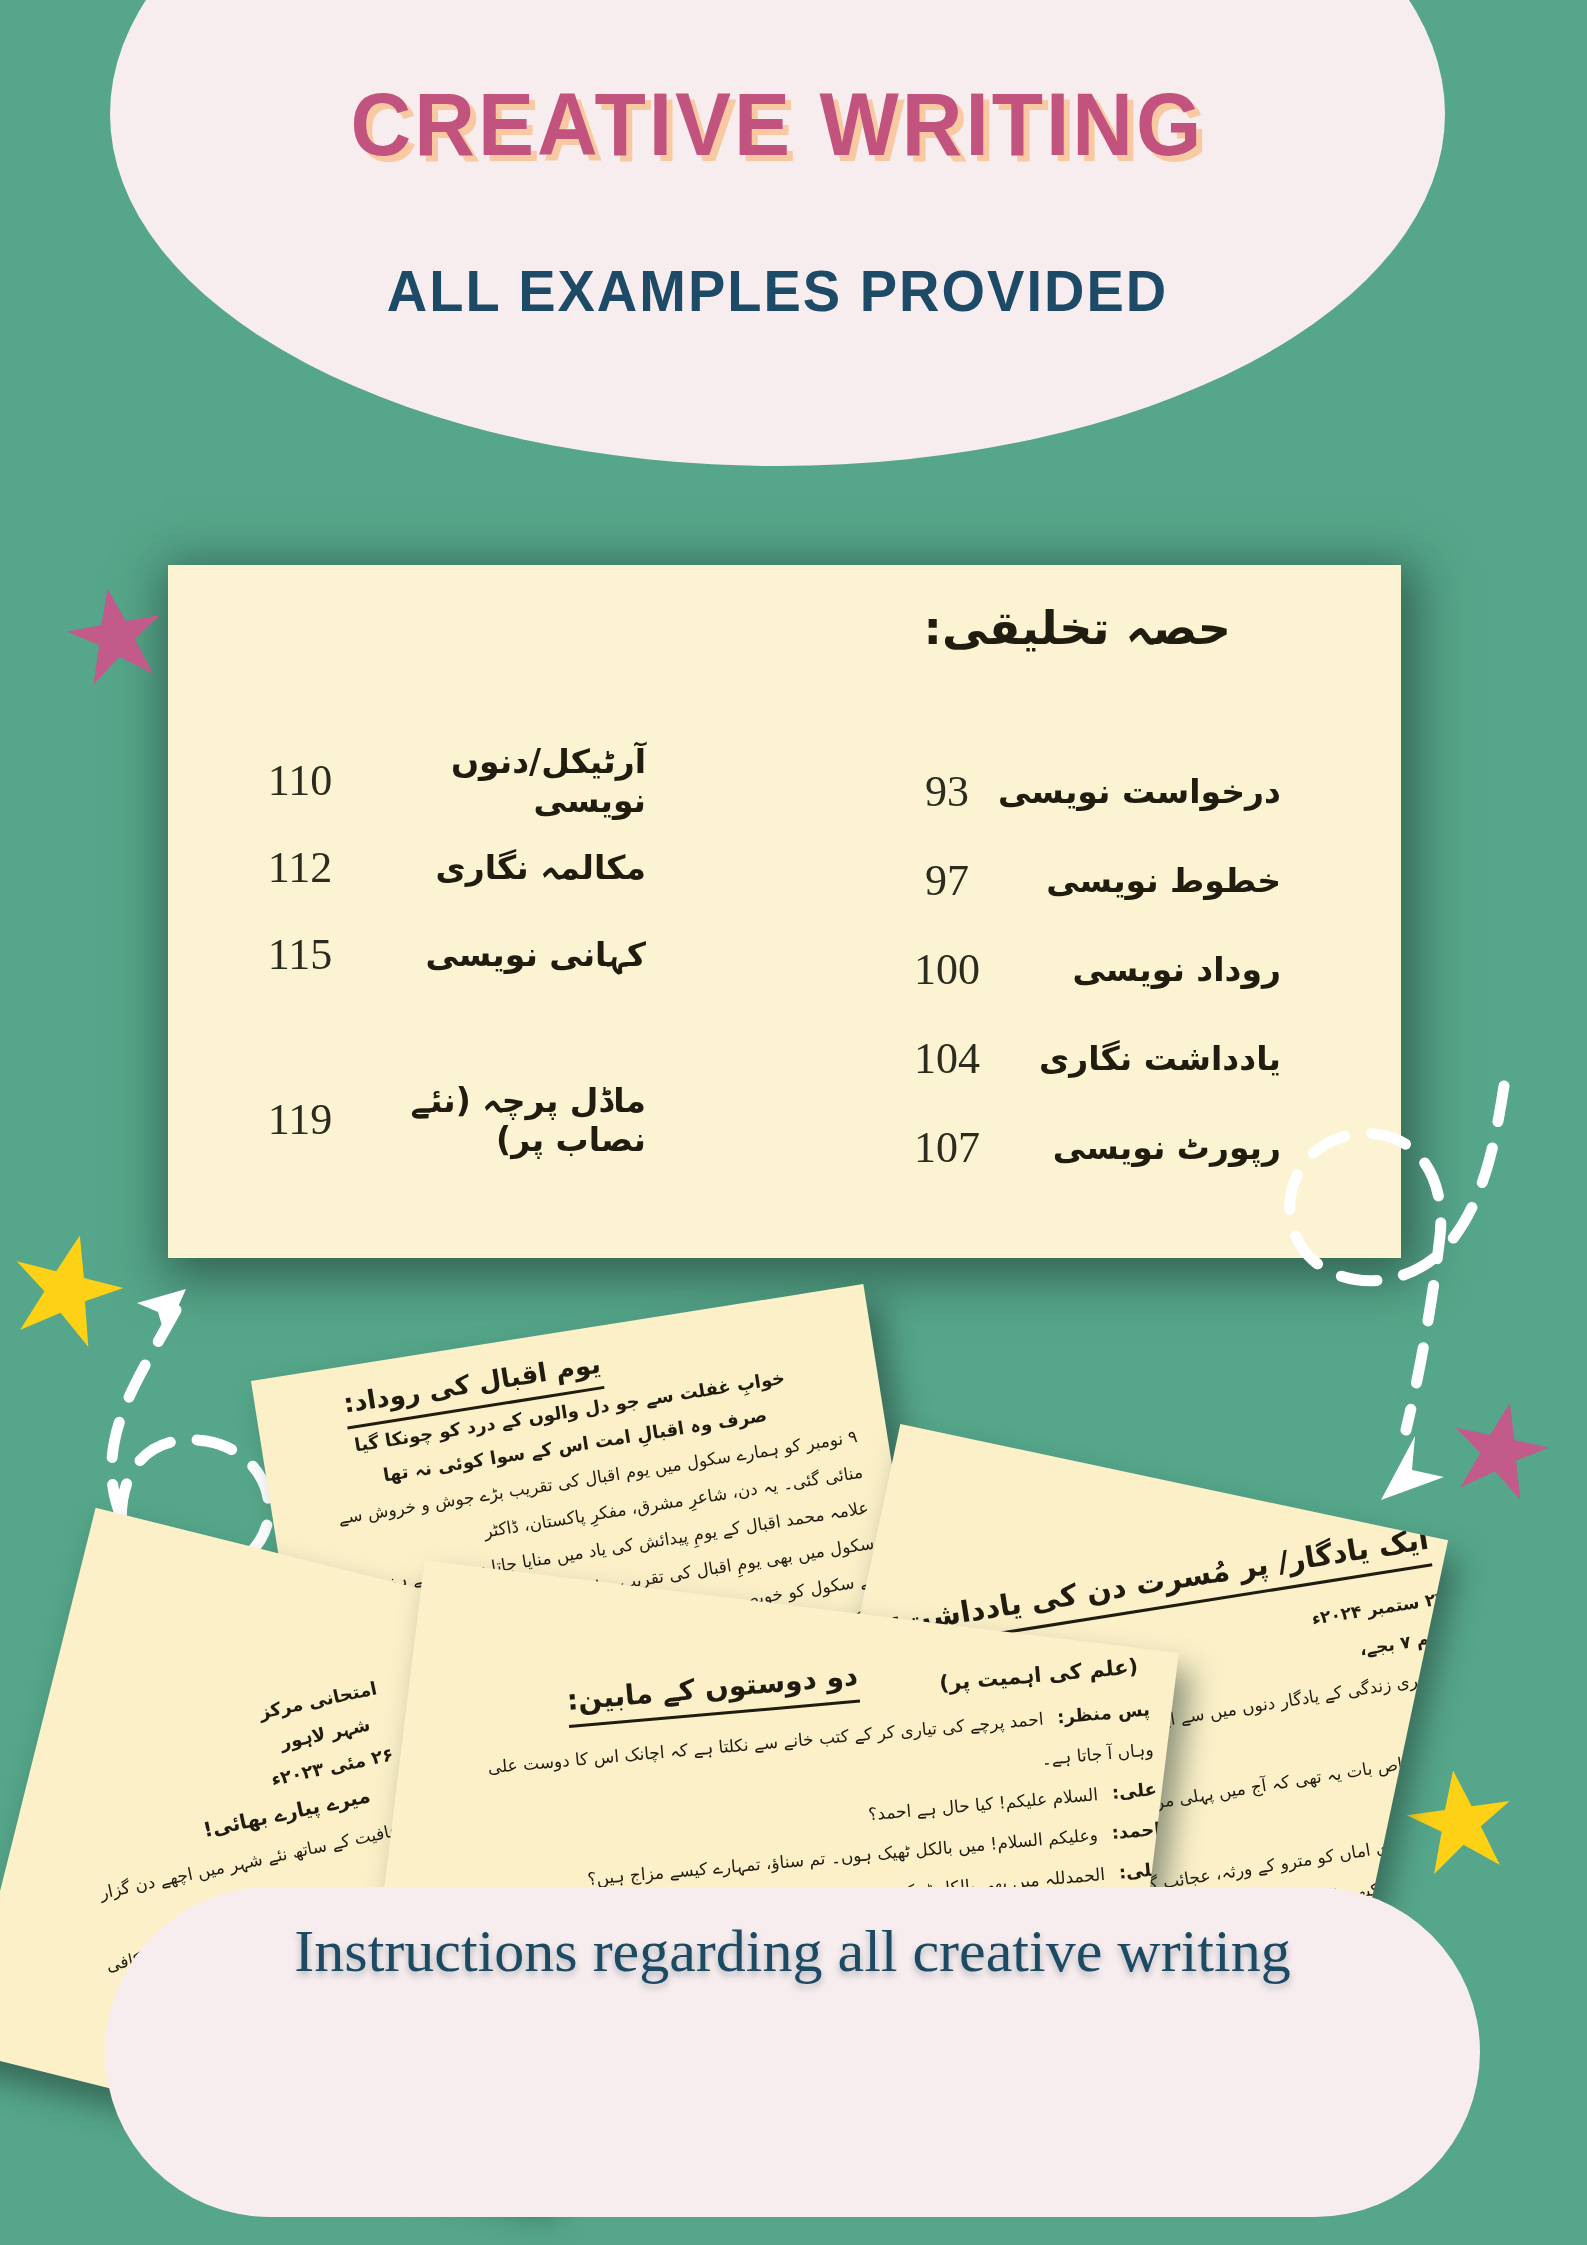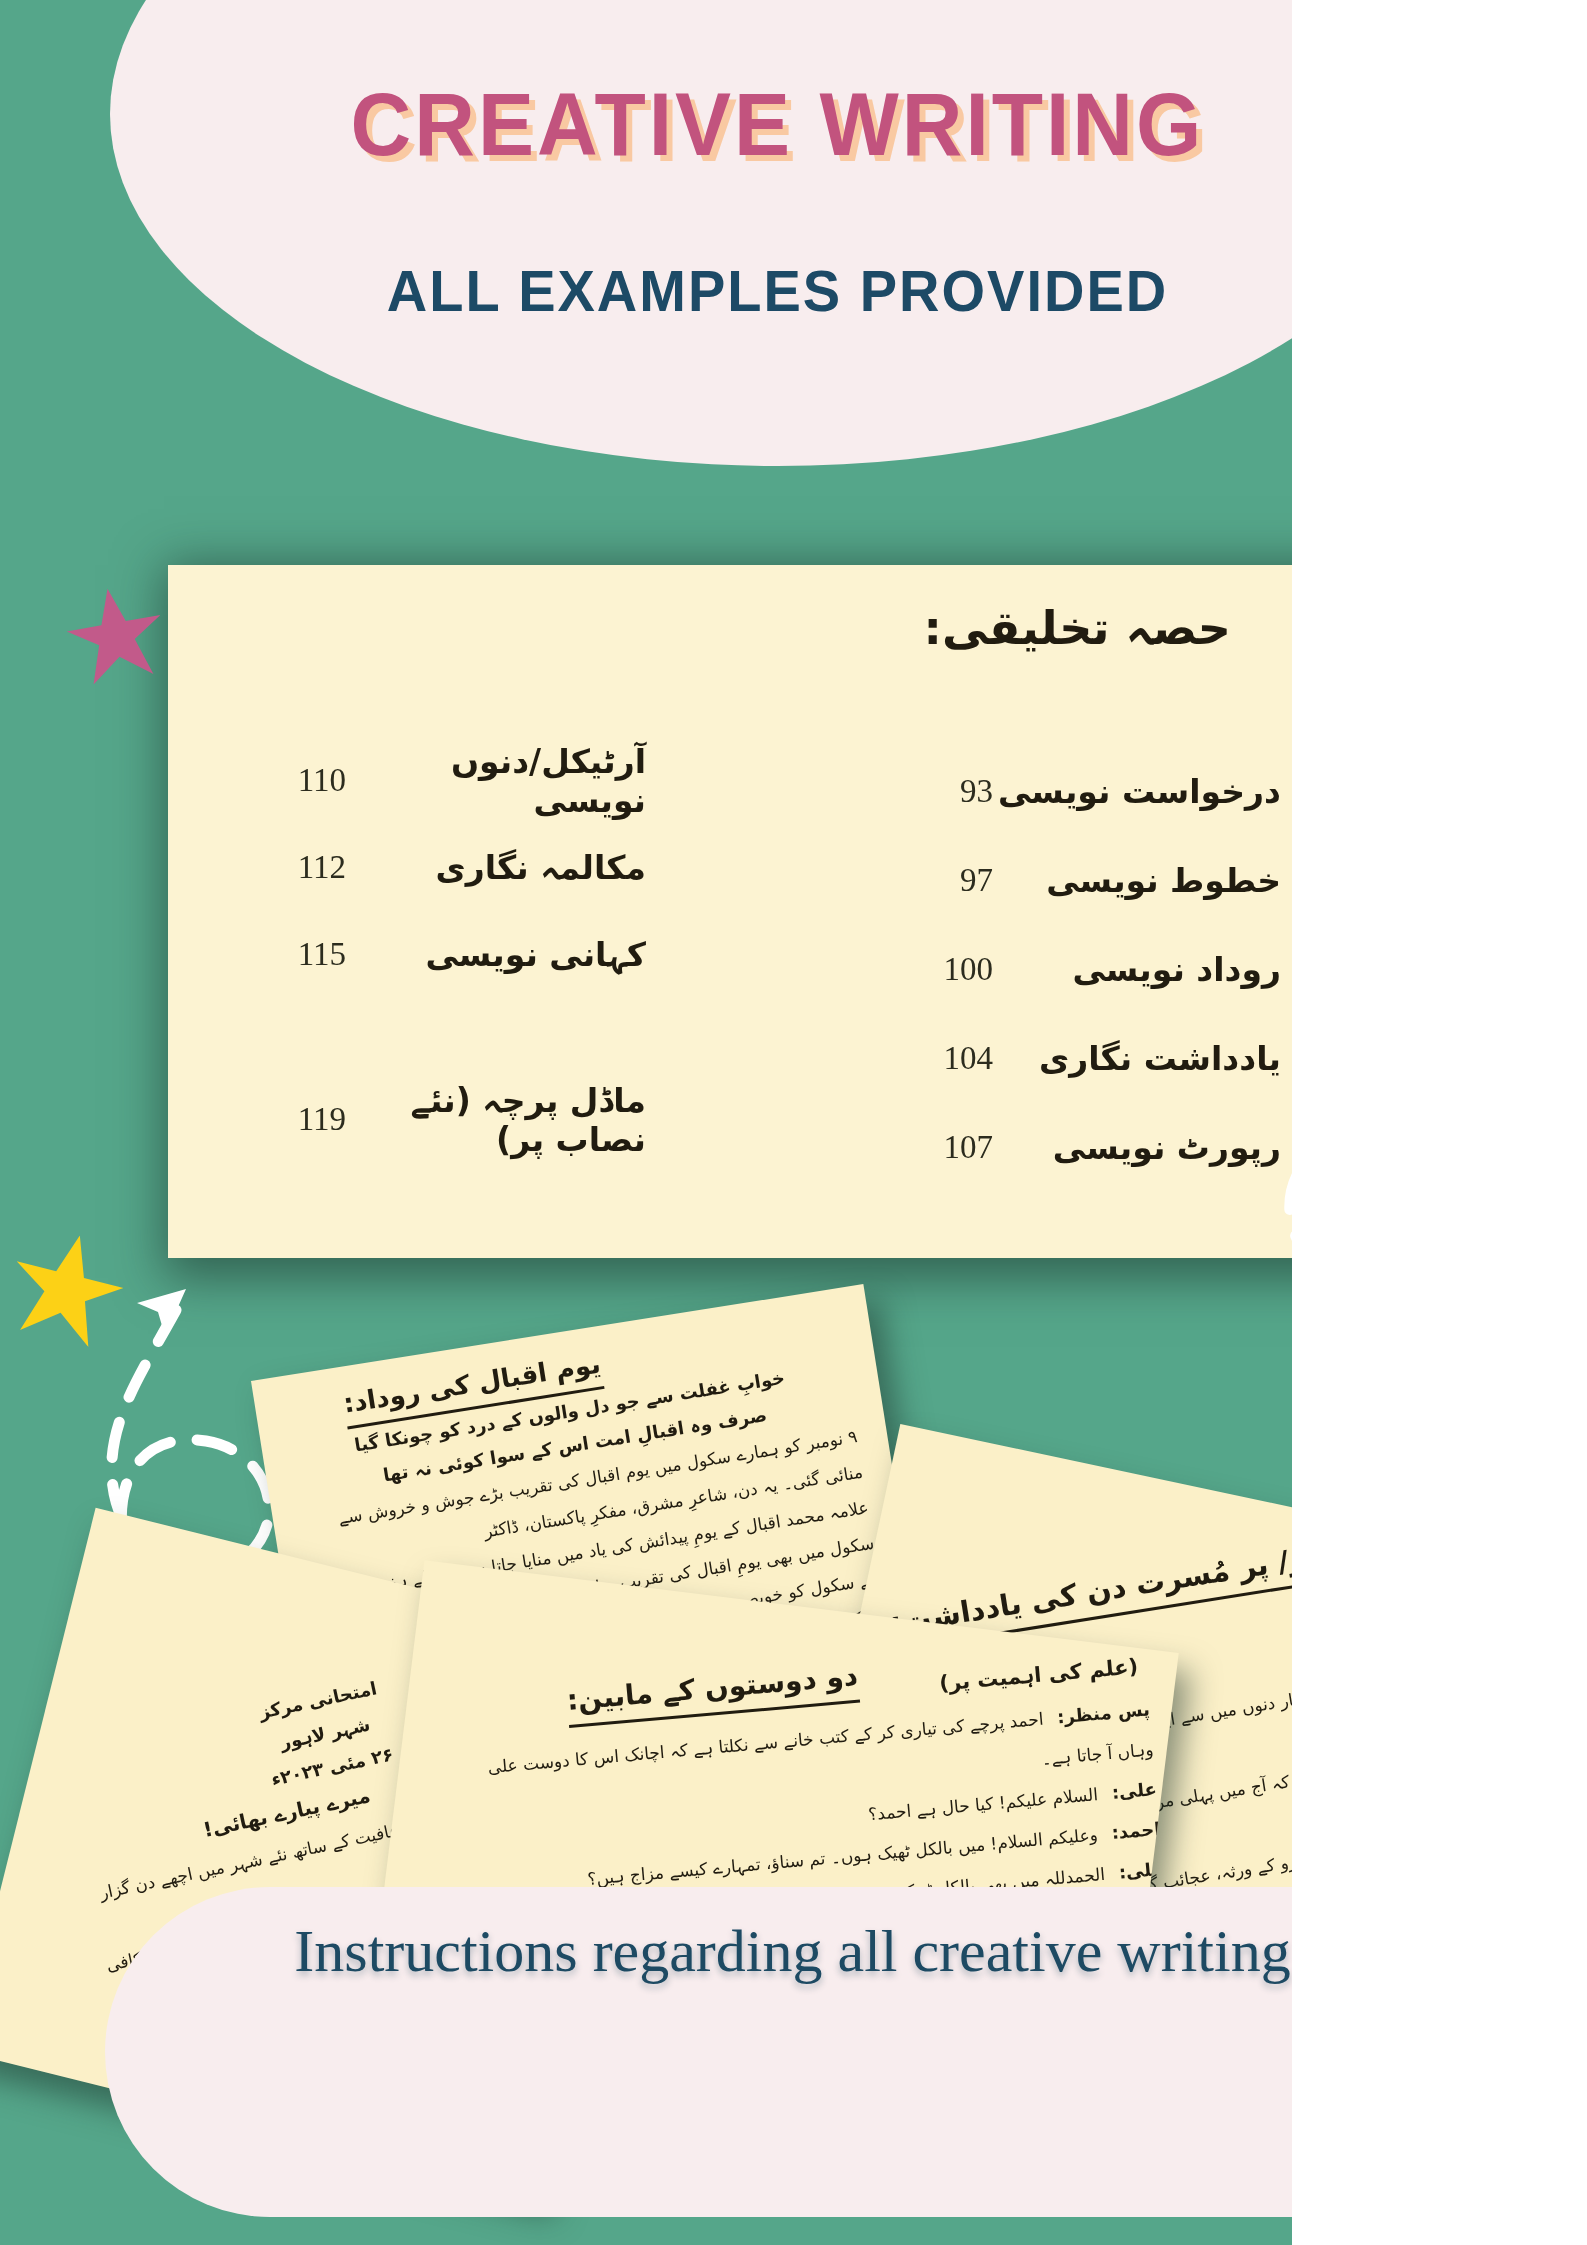--- a/index.html
+++ b/index.html
@@ -1,42 +1,42 @@
 <!DOCTYPE html>
 <html style="--background: #55a68a; --ellipse: #f8edee; --title-pink: #c2537e; --title-shadow: #f9c9a2; --navy: #1d4a66; --card-bg: #fcf3d2; --paper-bg: #fbf0c8; --footer-bg: #f8edee; --footer-text: #1d4a63; --ink: #211c10; --star-pink: #c25a8a; --star-yellow: #fcd116; --dash-white: #ffffff;"><head>
 <meta charset="utf-8">
 <style>
   :root{
     --background:#55a68a; --ellipse:#f8edee; --title-pink:#c2537e; --title-shadow:#f9c9a2;
     --navy:#1d4a66; --card-bg:#fcf3d2; --paper-bg:#fbf0c8; --footer-bg:#f8edee;
     --footer-text:#1d4a63; --ink:#211c10; --star-pink:#c25a8a; --star-yellow:#fcd116; --dash-white:#ffffff;
   }
   html,body{margin:0;padding:0;}
-  #canvas{position:relative;width:1292px;height:2245px;background:var(--background);
+  #canvas{position:relative;width:1587px;height:2245px;background:var(--background);
     overflow:hidden;font-family:"Liberation Sans",sans-serif;text-decoration:underline;}
   
   .ellipse{position:absolute;left:110px;top:-238px;width:1335px;height:704px;border-radius:50%;
     background:var(--ellipse);}
   .title{position:absolute;left:94px;top:76px;width:1367px;text-align:center;
     font-size:84px;font-weight:800;letter-spacing:3px;color:var(--title-pink);
     text-shadow:6px 6px 0 var(--title-shadow);transform:scaleY(1.06);}
   .subtitle{position:absolute;left:94px;top:258px;width:1367px;text-align:center;
     font-size:56px;font-weight:800;letter-spacing:2px;color:var(--navy);transform:scaleY(1.04);}
   
   .card{position:absolute;left:168px;top:565px;width:1233px;height:693px;background:var(--card-bg);
     box-shadow:6px 10px 46px 10px rgba(22,44,36,.55);z-index:1;}
   .urdu{font-family:"DejaVu Sans",sans-serif;direction:rtl;color:var(--ink);}
   .card-heading{position:absolute;top:36px;right:170px;font-size:46px;font-weight:bold;}
   .toc{position:absolute;}
   .toc-right{top:182px;right:120px;width:380px;}
   .toc-left{top:172px;right:755px;width:392px;}
   .toc-row{display:flex;align-items:center;height:89px;}
   .toc-left .toc-row{height:87px;}
   .toc-row.gap{margin-top:78px;}
-  .toc-num{width:92px;font-family:"Liberation Serif",serif;font-size:33px;color:#2c2c1e;text-align:right;}
+  .toc-num{width:92px;font-family:"Liberation Serif",serif;font-size:44px;color:#2c2c1e;text-align:center;}
   .toc-label{flex:1;text-align:right;font-size:33px;font-weight:700;}
   
   .sheet{position:absolute;background:var(--paper-bg);overflow:hidden;
     box-shadow:14px 18px 30px rgba(28,50,42,.5);}
   .scan{position:absolute;left:50%;}
   .p-head{font-weight:bold;display:inline-block;border-bottom:3px solid var(--ink);padding-bottom:8px;}
   .p-line{font-size:17px;line-height:38px;}
   .p-body{font-size:17px;line-height:36px;text-align:right;}
   #paper1{left:280px;top:1330px;width:620px;height:420px;transform:rotate(-9deg);z-index:3;}
   #paper1 .scan{width:560px;margin-left:-280px;top:22px;}

